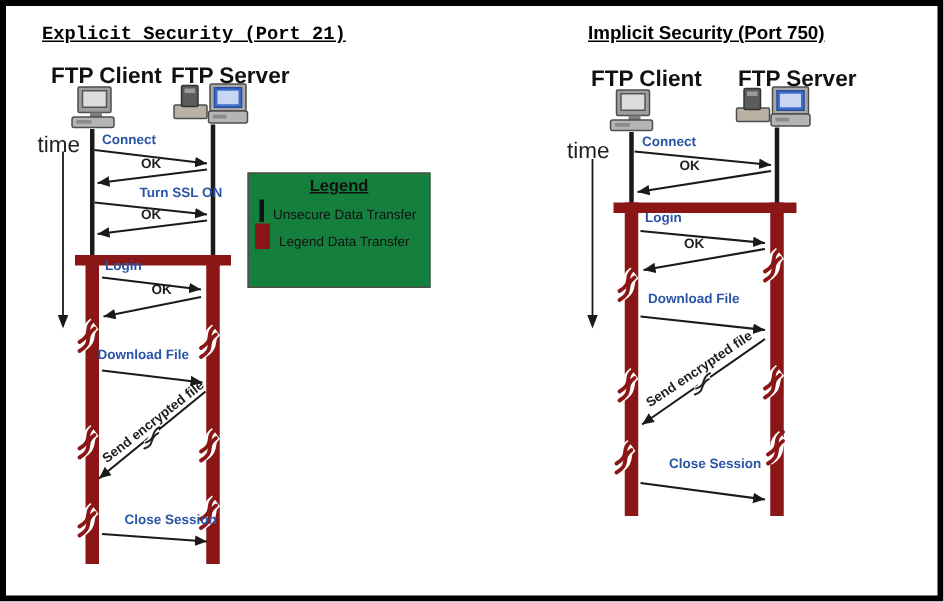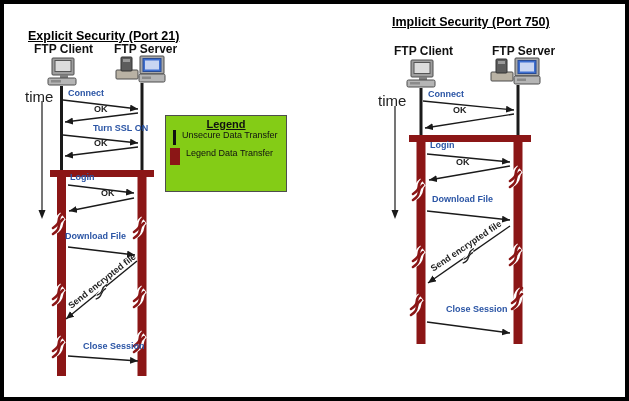--- a/index.html
+++ b/index.html
@@ -2,40 +2,40 @@
 <html style="--secure-red: #8B1616; --message-blue: #2B55A5; --line-black: #1a1a1a;"><head>
 <meta charset="utf-8">
 <style>
   html,body{margin:0;padding:0;background:#fff;}
   body{width:629px;height:401px;font-family:"Liberation Sans",sans-serif;}
   .frame{position:relative;width:629px;height:401px;box-sizing:border-box;
          border:4px solid #000;background:#fff;overflow:hidden;}
   .layer{position:absolute;left:0;top:0;width:629px;height:401px;}
   .abs{position:absolute;white-space:nowrap;}
   .title{font-size:12.5px;font-weight:bold;text-decoration:underline;color:#000;}
-  .actor{font-size:12px;font-weight:bold;color:#111;text-align:left;}
+  .actor{font-size:15px;font-weight:bold;color:#111;text-align:right;}
   .time{font-size:15px;color:#222;}
   .msg{font-size:9px;font-weight:bold;}
   .msg.blue{color:var(--message-blue,#2B55A5);}
   .msg.dark{color:#1d1d1d;}
   .rot{text-align:center;}
   
   .thin{stroke:var(--line-black,#1a1a1a);stroke-width:3;}
   .tline{stroke:var(--line-black,#1a1a1a);stroke-width:1.2;}
   .arrow{stroke:var(--line-black,#1a1a1a);stroke-width:1.4;fill:none;marker-end:url(#arrowhead);}
   .secure{fill:var(--secure-red,#8B1616);}
   .sq-white{stroke:#fff;stroke-width:9;fill:none;}
   .sq-red{stroke:var(--secure-red,#8B1616);stroke-width:2.6;fill:none;stroke-linecap:round;}
   .sqb-white{stroke:#fff;stroke-width:6;fill:none;}
   .sqb-black{stroke:#222;stroke-width:1.3;fill:none;stroke-linecap:round;}
   
   .legend{position:absolute;left:161px;top:111px;width:122px;height:77px;
-          box-sizing:border-box;border:1px solid #4d4d4d;background:#84cc16;padding:2px 4px;}
+          box-sizing:border-box;border:1px solid #4d4d4d;background:#15803d;padding:2px 4px;}
   .legend-title{font-size:11px;font-weight:bold;text-decoration:underline;text-align:center;color:#111;}
-  .legend-row{display:flex;align-items:flex-start;gap:6px;height:18px;}
+  .legend-row{display:flex;align-items:flex-end;gap:6px;height:18px;}
   .legend-label{font-size:9px;color:#111;}
   .li-unsecure{width:3px;height:15px;background:#111;margin-left:3px;}
   .li-secure{width:10px;height:17px;background:var(--secure-red,#8B1616);}
 </style>
 </head>
 <body>
 
 <div class="frame">
 
   <svg class="layer" width="629" height="401" viewBox="0 0 629 401">
@@ -162,21 +162,21 @@
       <use href="#sqg" x="415" y="299"></use>
       <use href="#sqg" x="514" y="171"></use>
       <use href="#sqg" x="514" y="249"></use>
       <use href="#sqg" x="516" y="293"></use>
       <g transform="translate(465,251) rotate(12)">
           <use href="#sqb"></use>
         </g>
     </g>
   </svg>
 
-  <div class="abs title" style="left:24px;top:25px;">Explicit Security (Port 21)</div>
+  <div class="abs title" style="left:24px;top:12px;font-family:Liberation Mono, monospace;">Explicit Security (Port 21)</div>
   <div class="abs actor" style="left:30px;top:38px;width:60px;">FTP Client</div>
   <div class="abs actor" style="left:110px;top:38px;width:62px;">FTP Server</div>
   <div class="abs time" style="left:21px;top:84px;">time</div>
 
   <div class="abs msg blue" style="left:64px;top:84px;">Connect</div>
   <div class="abs msg dark" style="left:90px;top:100px;">OK</div>
   <div class="abs msg blue" style="left:61px;top:119px;margin-left:28px;">Turn SSL ON</div>
   <div class="abs msg dark" style="left:90px;top:134px;">OK</div>
   <div class="abs msg blue" style="left:66px;top:168px;">Login</div>
   <div class="abs msg dark" style="left:97px;top:184px;">OK</div>

